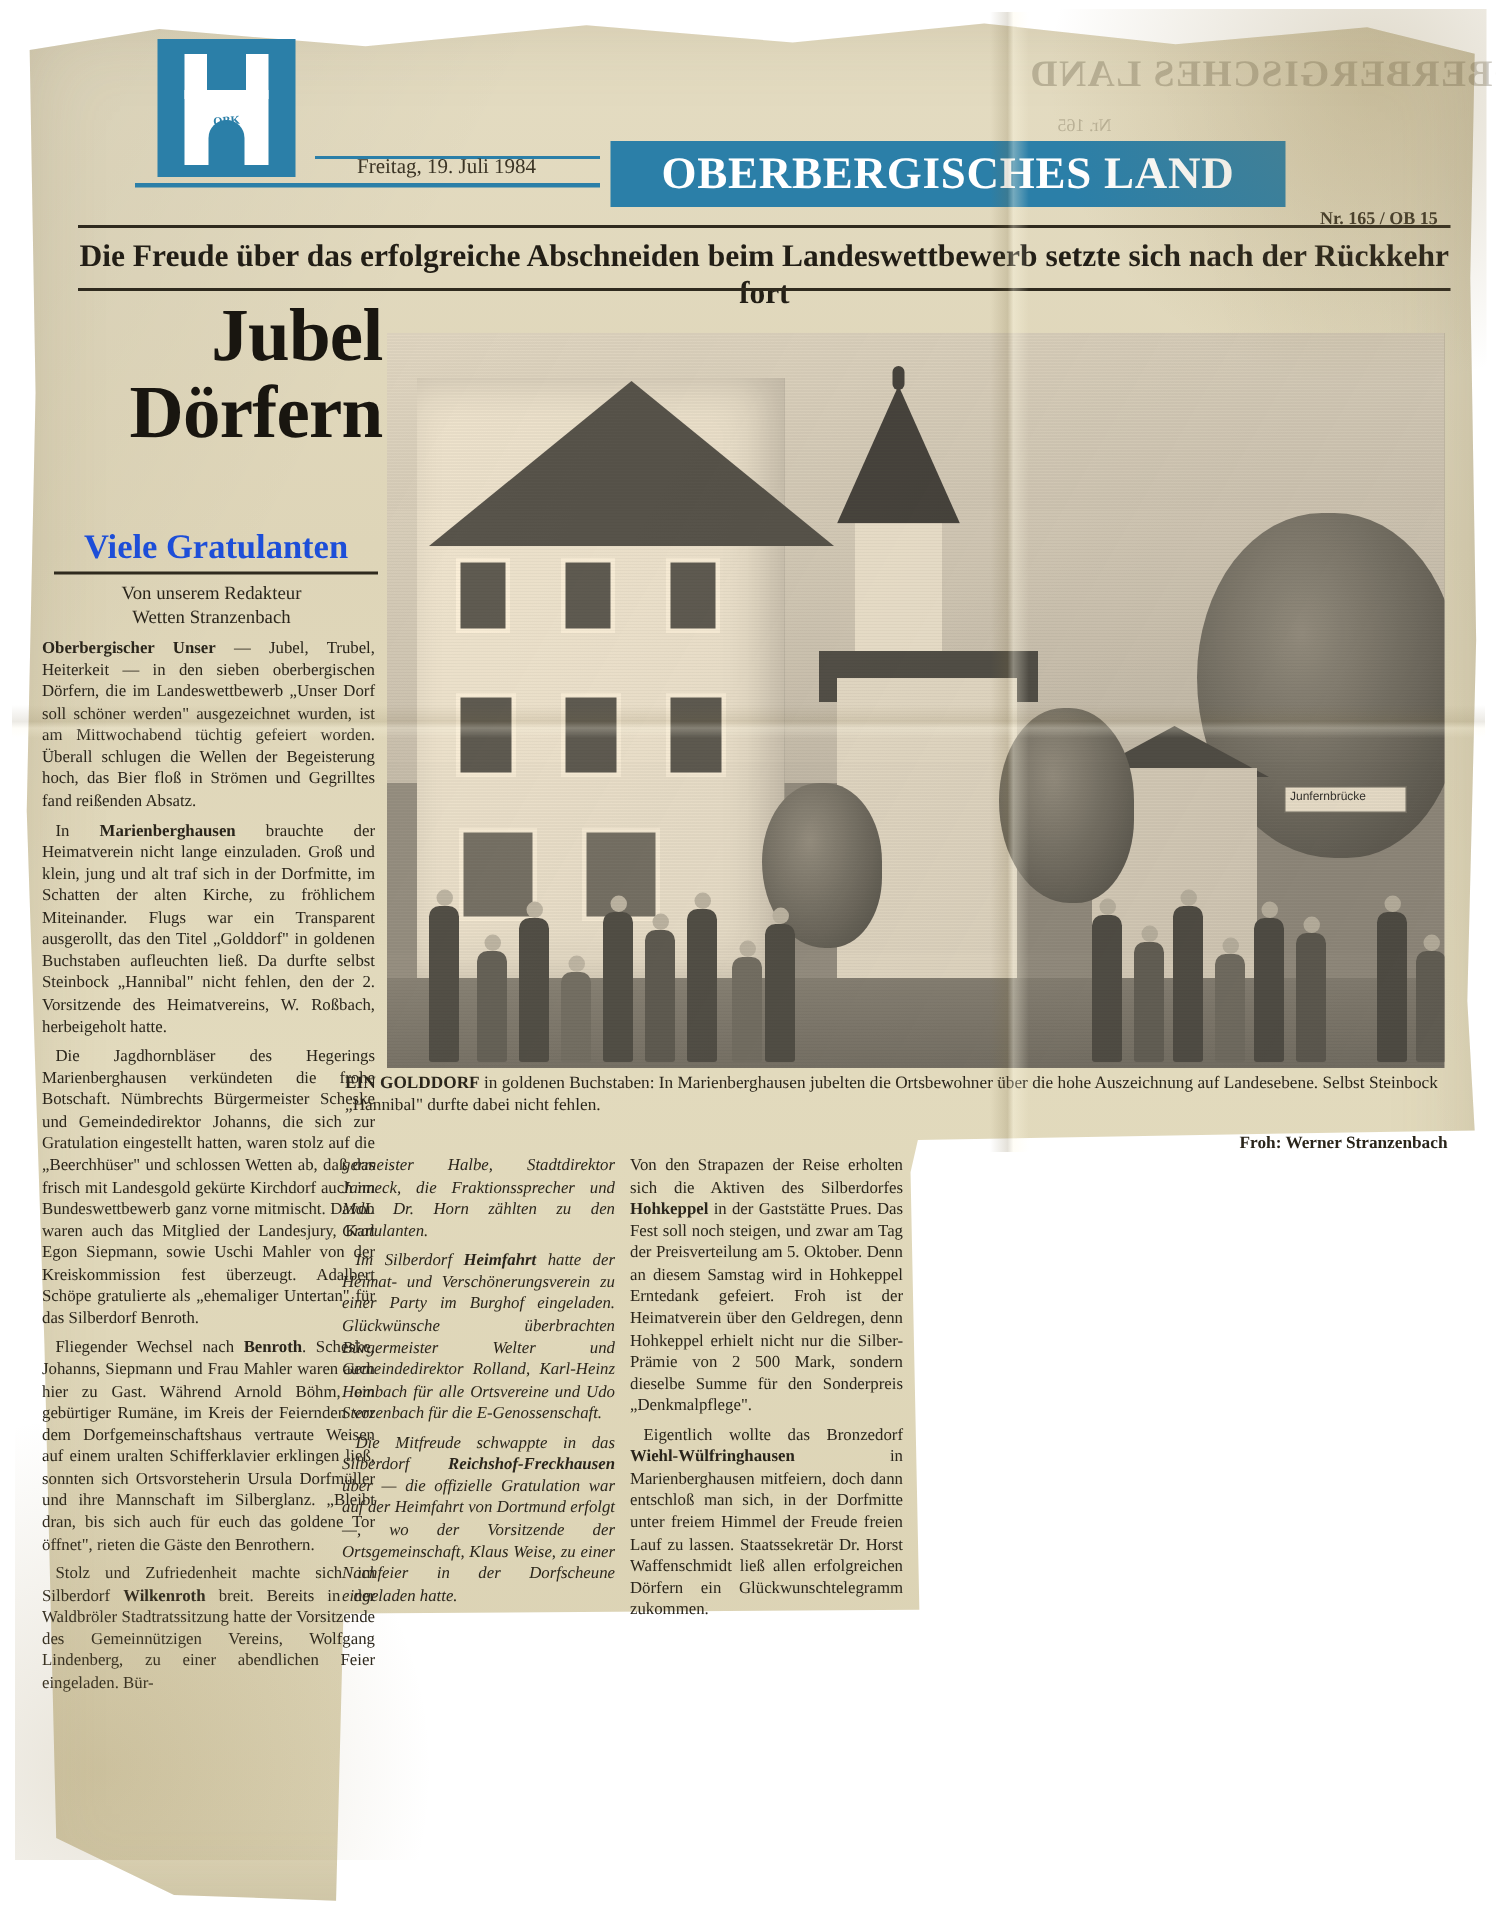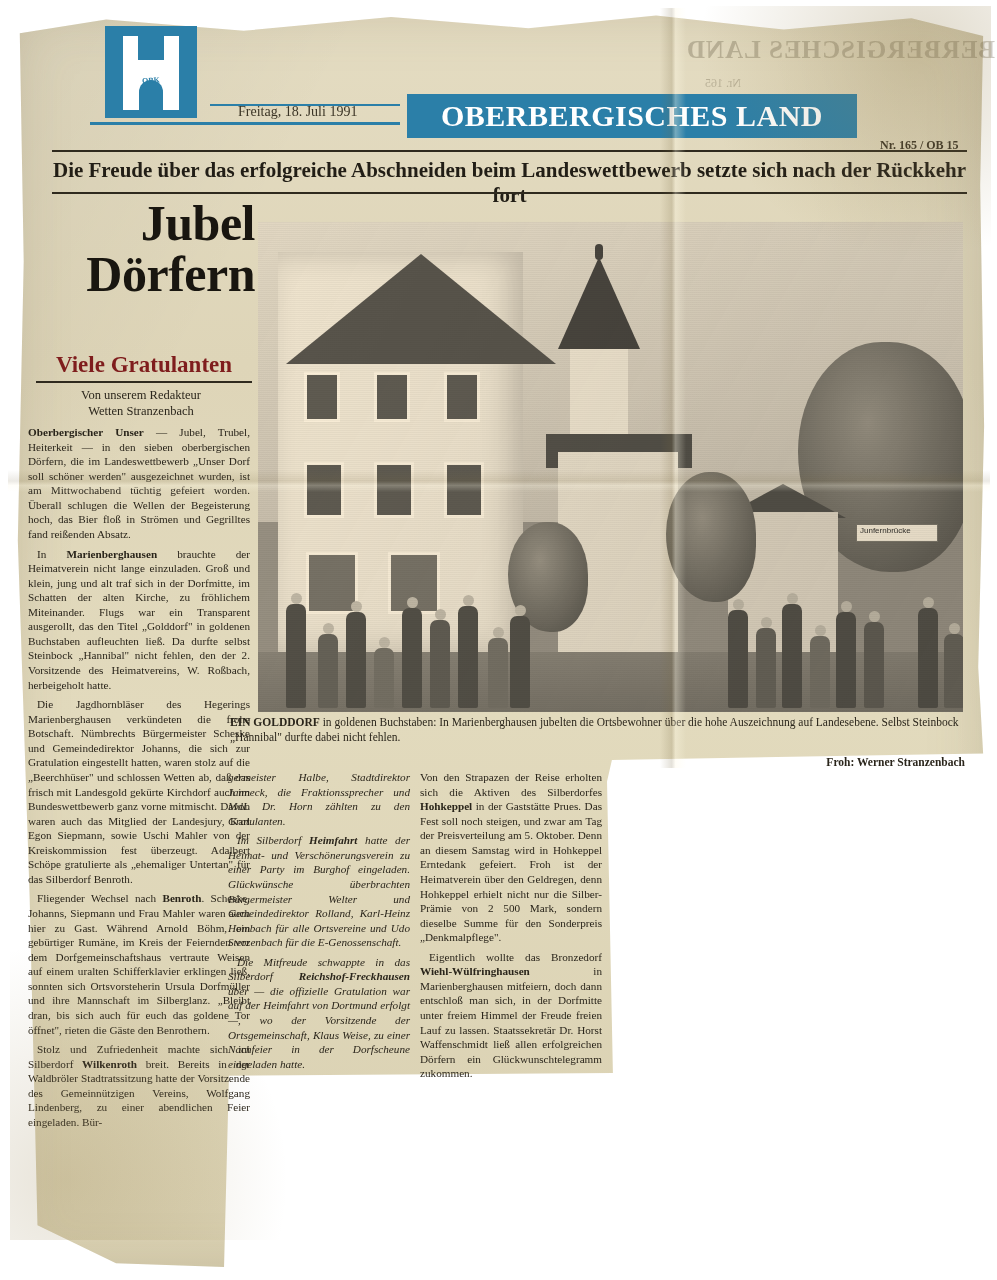--- a/index.html
+++ b/index.html
@@ -183,21 +183,21 @@
     color: #191610;
     letter-spacing: -0.5px;
   }
   #subhead {
     position: absolute;
     left: 30px; top: 352px; width: 228px;
     text-align: center;
     font-family: "Liberation Serif", serif;
     font-weight: bold;
     font-size: 23px;
-    color: #7f1d1d;
+    color: #1d4ed8;
   }
   #subhead-rule {
     position: absolute; left: 36px; top: 381px; width: 216px; height: 2px; background: #2f2a1e;
   }
   #byline {
     position: absolute;
     left: 30px; top: 388px; width: 222px;
     text-align: center;
     font-size: 12.5px;
     line-height: 1.25;
@@ -356,21 +356,21 @@
       <div class="gate">
         <div class="tower-l"></div>
         <div class="tower-r"></div>
         <div class="body"></div>
         <div class="arch"></div>
         <div class="label">OBK</div>
       </div>
     </div>
     <div id="rule-top"></div>
     <div id="rule-left"></div>
-    <div id="date">Freitag, 18. Juli 1991</div>
+    <div id="date">Freitag, 19. Juli 1984</div>
     <div id="banner">
       <div id="banner-title">OBERBERGISCHES LAND</div>
     </div>
     <div id="issue-no">Nr. 165 / OB 15</div>
   </div>
 
   <div id="kicker-rule-top"></div>
   <div id="kicker">Die Freude über das erfolgreiche Abschneiden beim Landeswettbewerb setzte sich nach der Rückkehr fort</div>
   <div id="kicker-rule-bot"></div>
 

